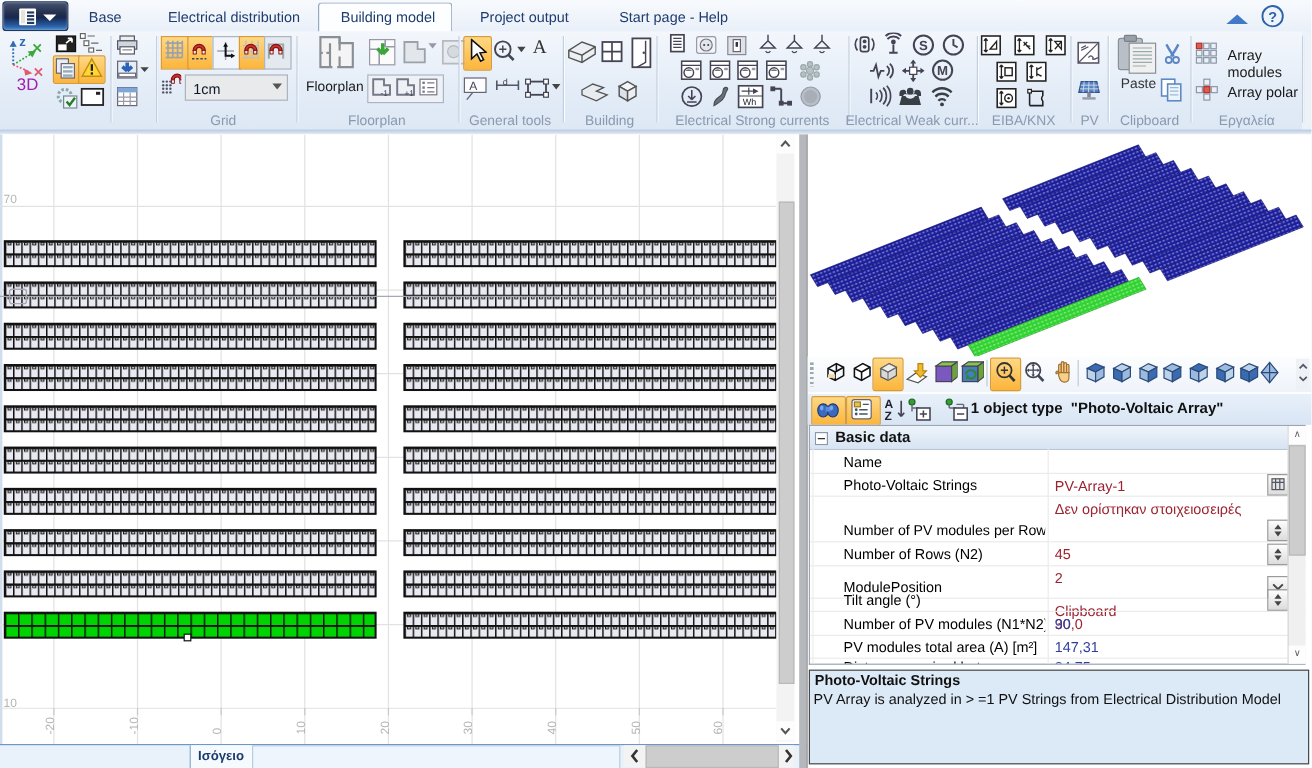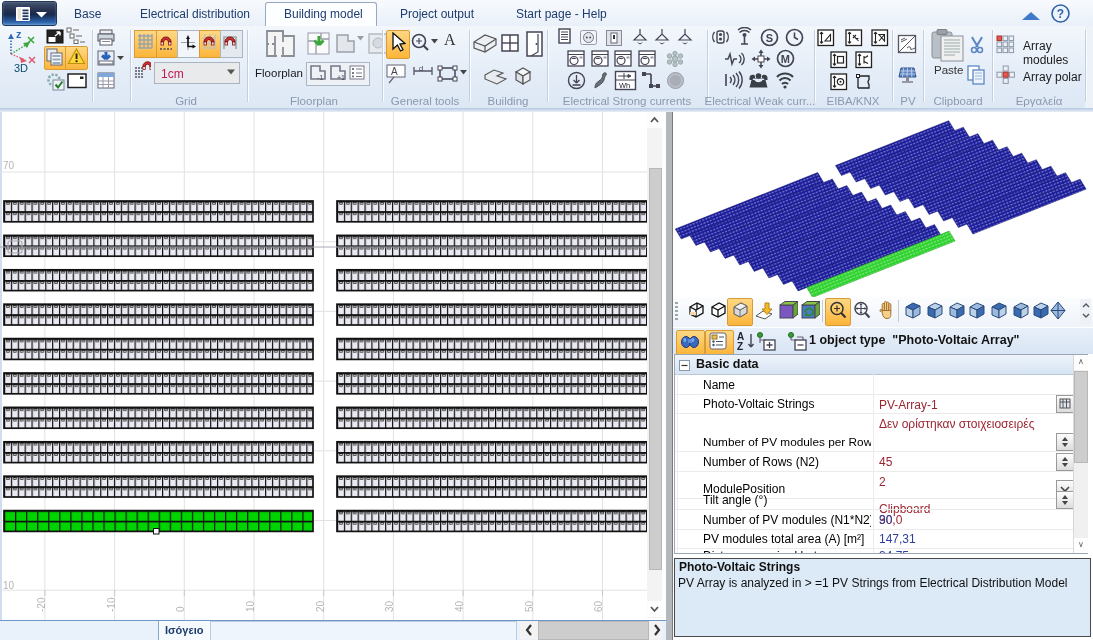--- a/index.html
+++ b/index.html
@@ -81,21 +81,21 @@
       <path d="M8 26 L8 6" stroke="#2e6bb8" stroke-width="1.6" stroke-dasharray="1.5,1.5"></path>
 <path d="M8 6 L5 11 L11 11 Z" fill="#2e6bb8"></path>
 <text x="13" y="10" font-size="11" font-weight="bold" fill="#2e6bb8">z</text>
 <path d="M8 26 L26 15" stroke="#38a838" stroke-width="1.4" stroke-dasharray="1.5,1.5"></path>
 <path d="M27 14 L20 15 L24 20 Z" fill="#38a838"></path>
 <path d="M25 9 L31 15 M31 9 L25 15" stroke="#38a838" stroke-width="1.5"></path>
 <path d="M8 26 L22 32" stroke="#e05a6e" stroke-width="1.4" stroke-dasharray="1.5,1.5"></path>
 <path d="M24 33 L17 29 L18 35 Z" fill="#e05a6e"></path>
 <path d="M26 29 L32 35 M32 29 L26 35" stroke="#e05a6e" stroke-width="1.5"></path>
     </svg>
-    <div style="position:absolute;left:14px;top:36px;font-size:11px;color:#0c4a6e;">3D</div>
+    <div style="position:absolute;left:14px;top:36px;font-size:14px;color:#a21caf;">3D</div>
     <svg style="position:absolute;left:46px;top:3px" width="18" height="16">
       <rect x="1" y="1" width="16" height="13" fill="#222" stroke="#111"></rect>
       <rect x="2.5" y="8" width="7" height="5" fill="#fff"></rect>
       <path d="M9 7 L14 3 M14 3 L10.5 3 M14 3 L14 6.5" stroke="#fff" stroke-width="1.4"></path>
     </svg>
     <svg style="position:absolute;left:66px;top:1px" width="20" height="17">
       <rect x="1" y="1" width="4" height="4" fill="#fff" stroke="#666"></rect>
       <rect x="4" y="7" width="4" height="4" fill="#fff" stroke="#666"></rect>
       <rect x="8" y="13" width="4" height="3.5" fill="#fff" stroke="#666"></rect>
       <line x1="7" y1="3" x2="13" y2="3" stroke="#666"></line>
@@ -200,21 +200,21 @@
         <circle cx="5" cy="17" r="1"></circle>
         <circle cx="8" cy="17" r="1"></circle>
       </g>
       <g transform="translate(6,-2) scale(0.95)">
         <path d="M3 9 a5 5 0 0 1 10 0 L10.5 9 a2.5 2.5 0 0 0 -5 0 Z" fill="#c33" stroke="#811"></path>
         <rect x="3" y="9" width="2.6" height="3" fill="#eee" stroke="#811" stroke-width="0.8"></rect>
         <rect x="10.4" y="9" width="2.6" height="3" fill="#eee" stroke="#811" stroke-width="0.8"></rect>
       </g>
     </svg>
     <div style="position:absolute;left:154px;top:36px;width:84px;height:20px;background:#e9eaec;border:1px solid #aab4c0;"></div>
-    <div style="position:absolute;left:161px;top:41px;font-size:12px;color:#be185d;">1cm</div>
+    <div style="position:absolute;left:161px;top:41px;font-size:12px;color:#0f172a;">1cm</div>
     <svg style="position:absolute;left:226px;top:42px" width="10" height="8">
       <path d="M1 1.5 L9 1.5 L5 6.5 Z" fill="#555"></path>
     </svg>
     <div style="position:absolute;left:86px;top:69px;width:200px;text-align:center;font-size:11.5px;color:#8a99af;">Grid</div>
     <div style="position:absolute;left:246.6px;top:4px;width:1px;height:72px;background:#c3cfe0;border-right:1px solid #fafcfe;"></div>
     <svg style="position:absolute;left:264px;top:2px" width="34" height="31">
       <g fill="#f4f4f4" stroke="#8a8f96" stroke-width="1.8">
         <path d="M3 3 H19 V8 H30 V28 H3 Z"></path>
       </g>
       <path d="M3 16 H11 M11 16 V28 M19 3 V8 M11 8 V16 M19 8 V14 M19 19 V28" stroke="#8a8f96" stroke-width="1.8"></path>

